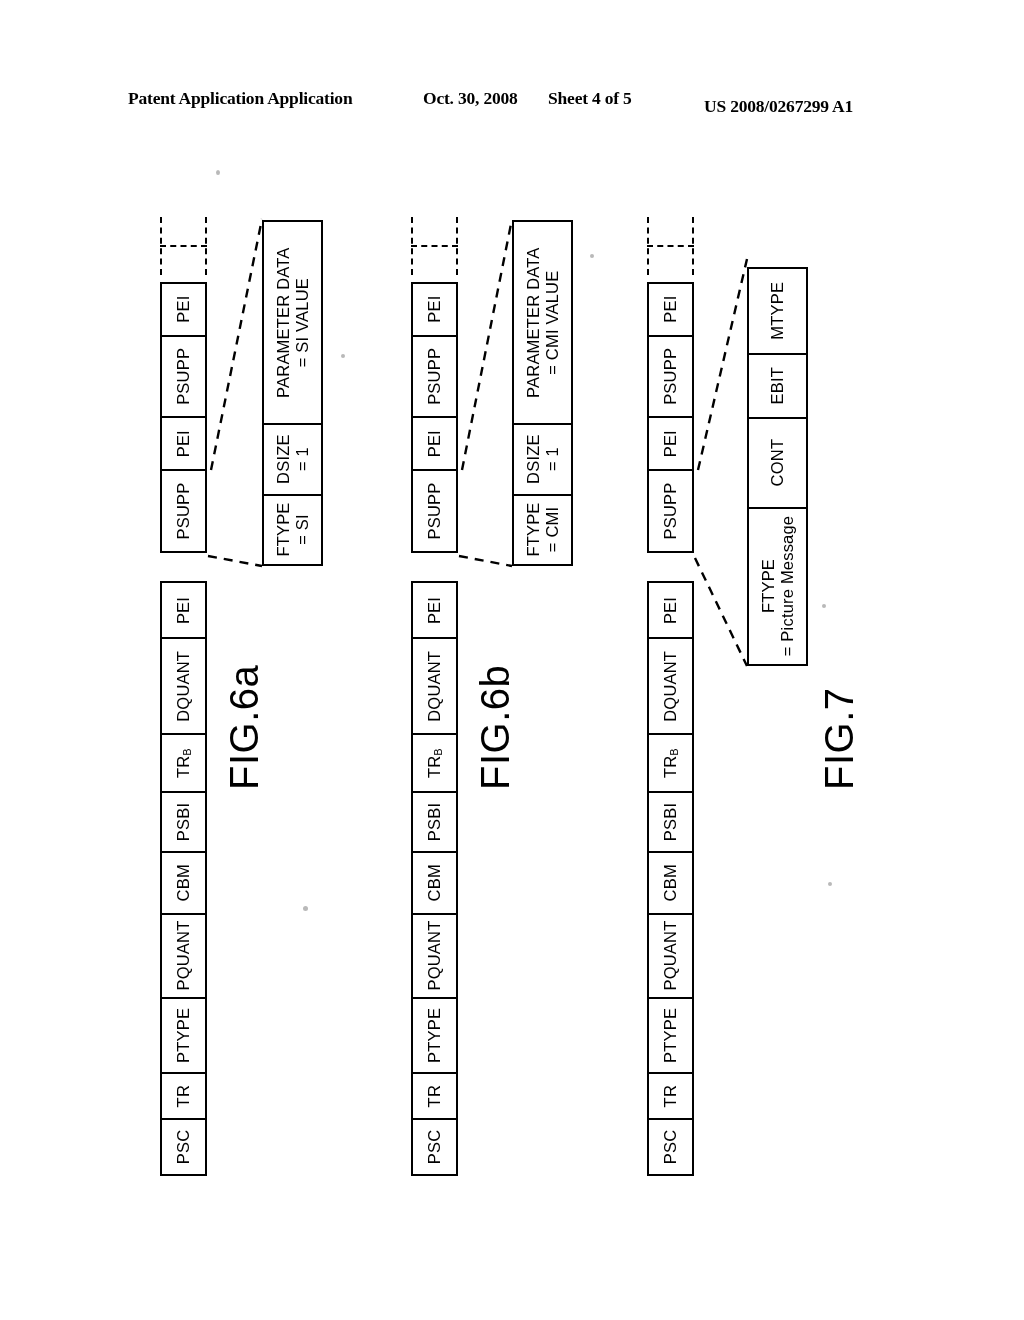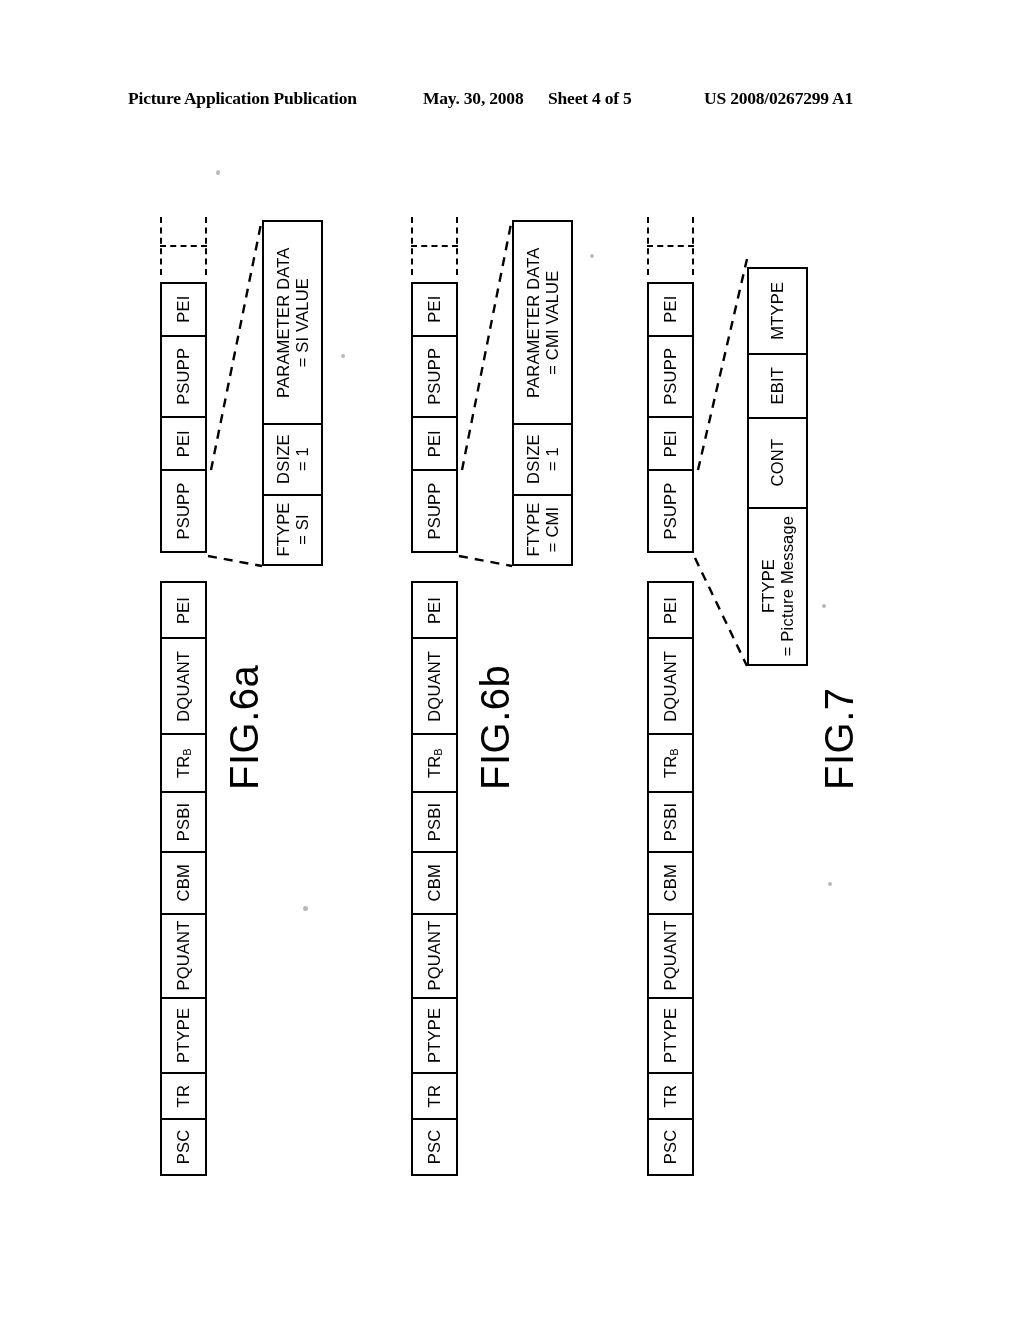--- a/index.html
+++ b/index.html
@@ -25,21 +25,21 @@
     height: 24px;
     font-family: "Liberation Serif", serif;
     font-weight: bold;
     font-size: 17.5px;
     letter-spacing: -0.2px;
     white-space: nowrap;
   }
   #patent-header .hdr-pub { position: absolute; left: 0px;   top: 0; }
   #patent-header .hdr-date{ position: absolute; left: 295px; top: 0; }
   #patent-header .hdr-sheet{position: absolute; left: 420px; top: 0; }
-  #patent-header .hdr-num { position: absolute; left: 576px; top: 0; }
+  #patent-header .hdr-num { position: absolute; left: 576px; top: 8px; }
 
   
   .figure-group { position: absolute; top: 0; left: 0; }
 
   
   
   .bar {
     position: absolute;
     height: 47px;
     box-sizing: border-box;
@@ -138,22 +138,22 @@
   .speck {
     position: absolute;
     background: #b9b9b9;
     border-radius: 50%;
   }
 </style>
 </head>
 <body>
 
 <div id="patent-header">
-  <span class="hdr-pub">Picture Application Publication</span>
-  <span class="hdr-date">May. 30, 2008</span>
+  <span class="hdr-pub">Patent Application Application</span>
+  <span class="hdr-date">Oct. 30, 2008</span>
   <span class="hdr-sheet">Sheet 4 of 5</span>
   <span class="hdr-num">US 2008/0267299 A1</span>
 </div>
 
 <svg class="leader" viewBox="0 0 1024 1320">
 
   <line x1="208" y1="556" x2="262" y2="566"></line>
   <line x1="211" y1="470" x2="262" y2="219"></line>
 
   <line x1="459" y1="556" x2="512" y2="566"></line>

